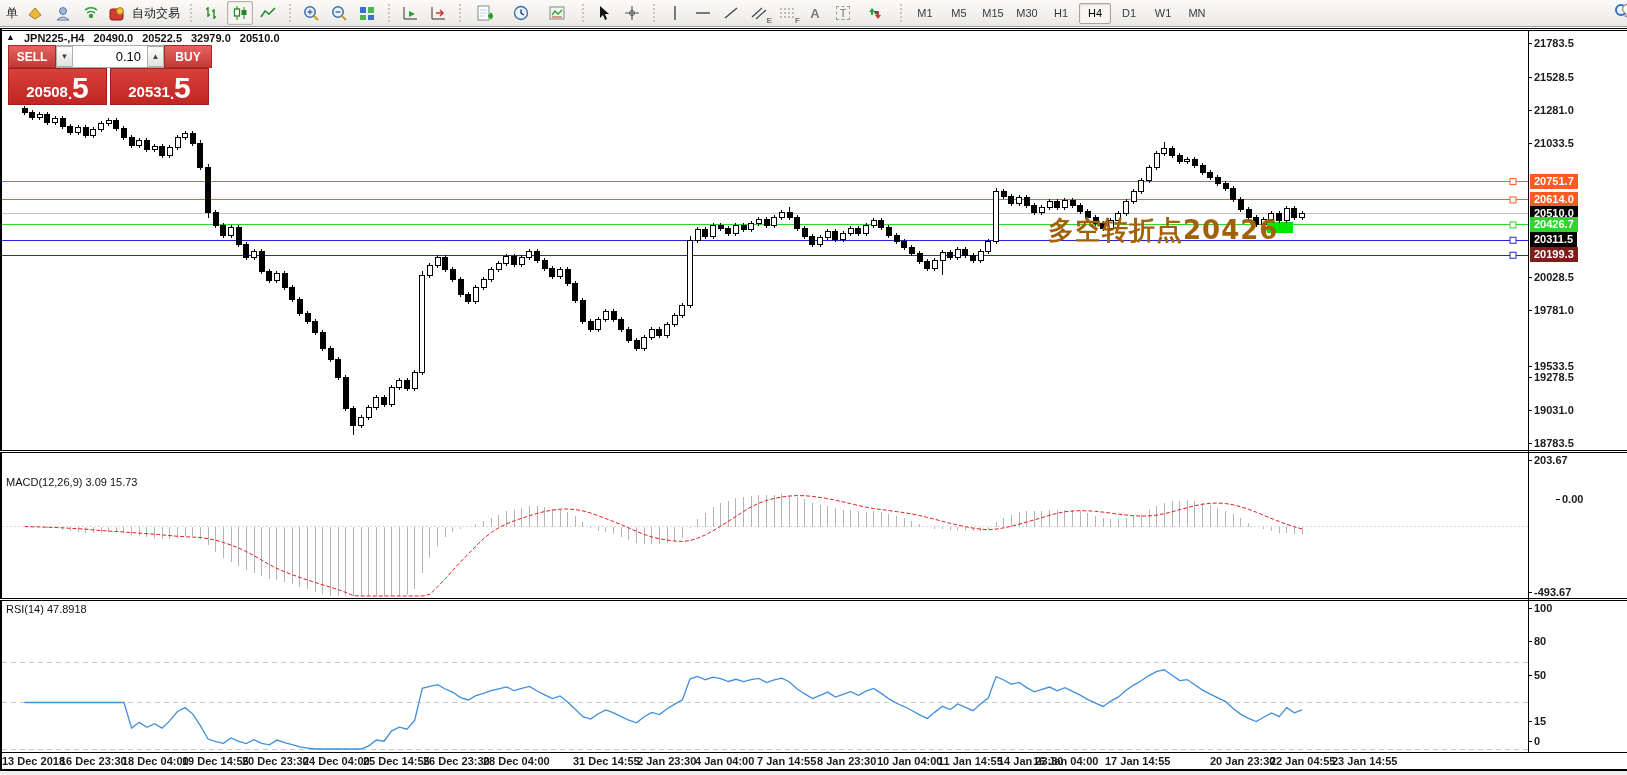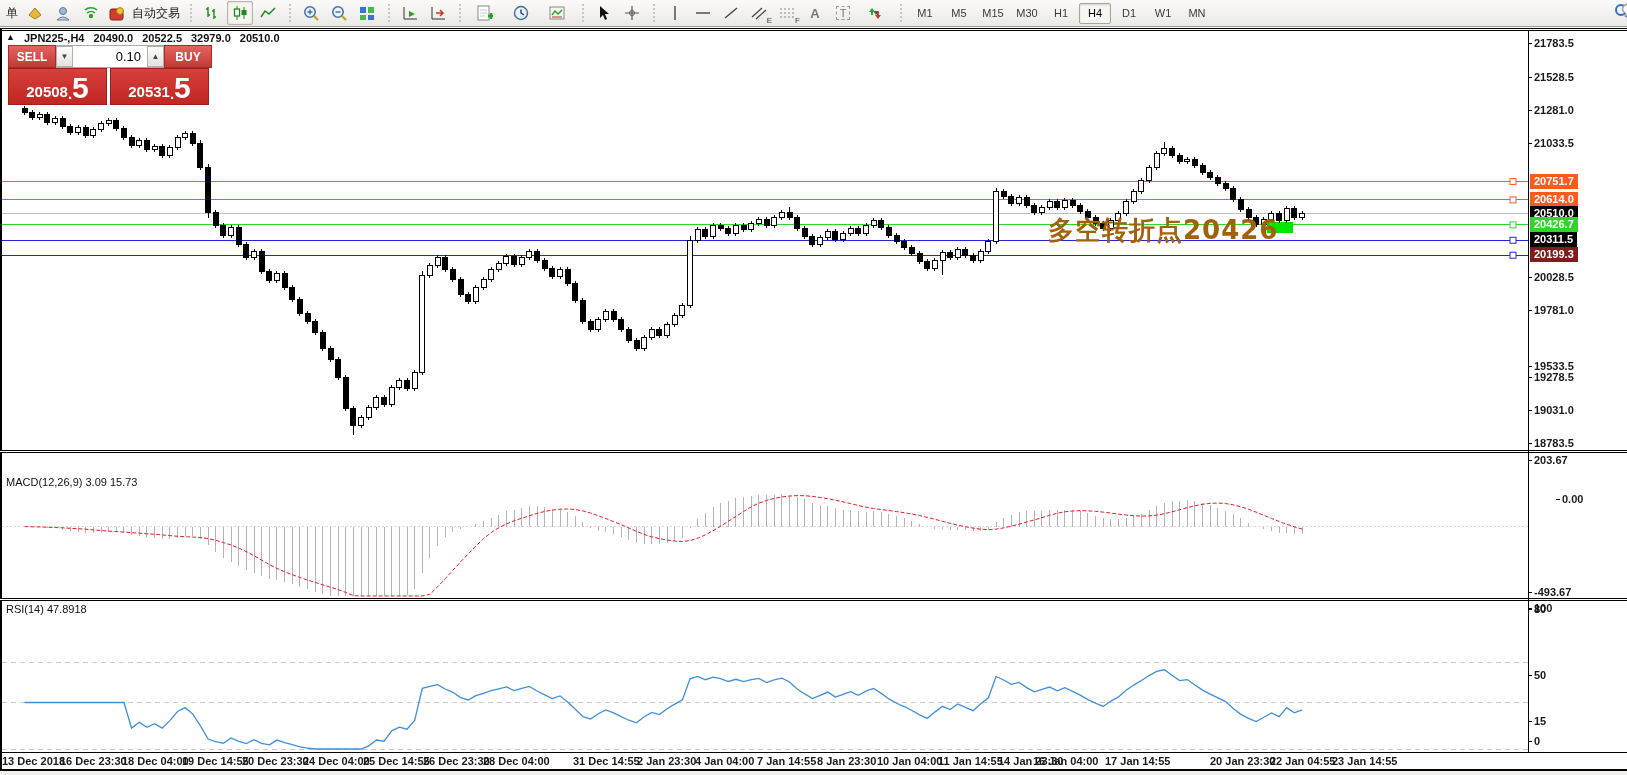--- a/index.html
+++ b/index.html
@@ -838,21 +838,21 @@
       <div class="plabel" style="background: rgb(255, 90, 31); top: 146.573px;">20751.7</div>
       <div class="plabel" style="background: rgb(255, 90, 31); top: 164.933px;">20614.0</div>
       <div class="plabel" style="background: rgb(0, 0, 0); top: 178.8px;">20510.0</div>
       <div class="plabel" style="background: rgb(47, 212, 47); top: 189.907px;">20426.7</div>
       <div class="plabel" style="background: #000000; top: 205.267px;">20311.5</div>
       <div class="plabel" style="background: #7f1d1d; top: 220.227px;">20199.3</div>
       <div class="ptick" style="top: 427px;">203.67</div>
       <div class="ptick" style="top: 465.553px; margin-left: 28px;">0.00</div>
       <div class="ptick" style="top: 559px;">-493.67</div>
       <div class="ptick" style="top: 575px;">100</div>
-      <div class="ptick" style="top: 576px;">80</div>
+      <div class="ptick" style="top: 608px;">80</div>
       <div class="ptick" style="top: 641.5px;">50</div>
       <div class="ptick" style="top: 688.05px;">15</div>
       <div class="ptick" style="top: 708px;">0</div>
     </div>
   <div id="time-axis">
       <div class="tlabel" style="left: 2px; top: 728px;">13 Dec 2018</div>
       <div class="tlabel" style="left: 60px; top: 728px;">16 Dec 23:30</div>
       <div class="tlabel" style="left: 122px; top: 728px;">18 Dec 04:00</div>
       <div class="tlabel" style="left: 182px; top: 728px;">19 Dec 14:55</div>
       <div class="tlabel" style="left: 242px; top: 728px;">20 Dec 23:30</div>

